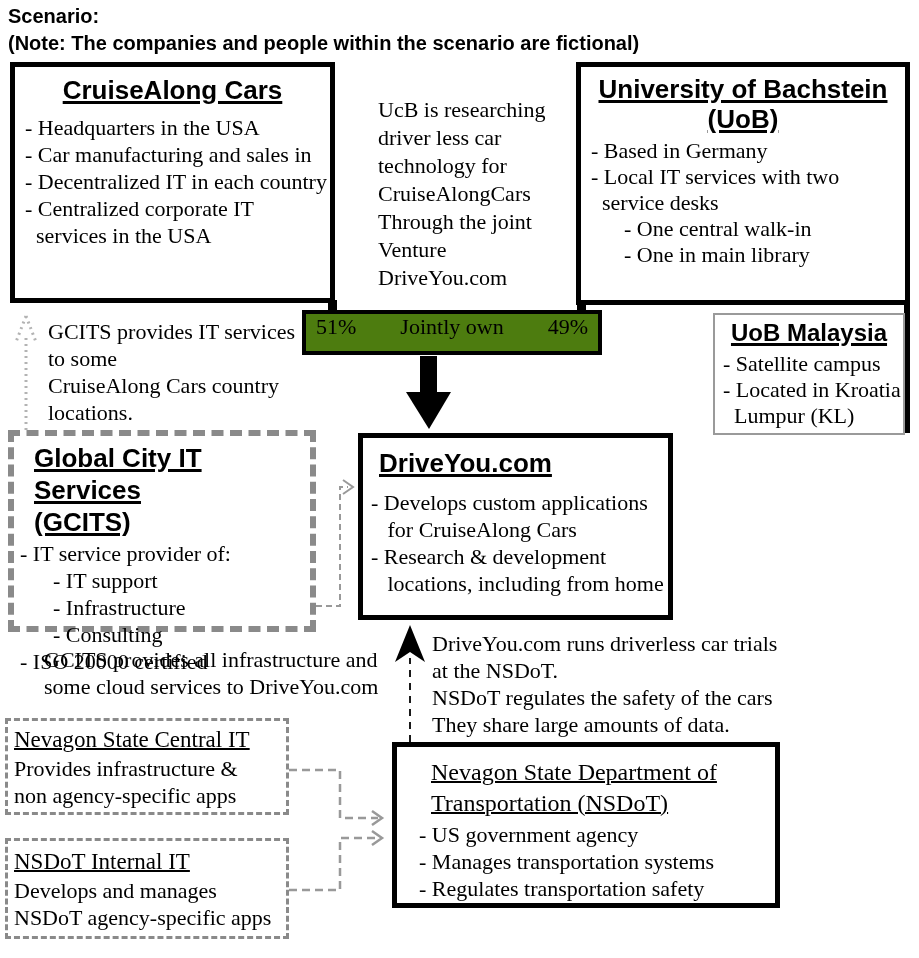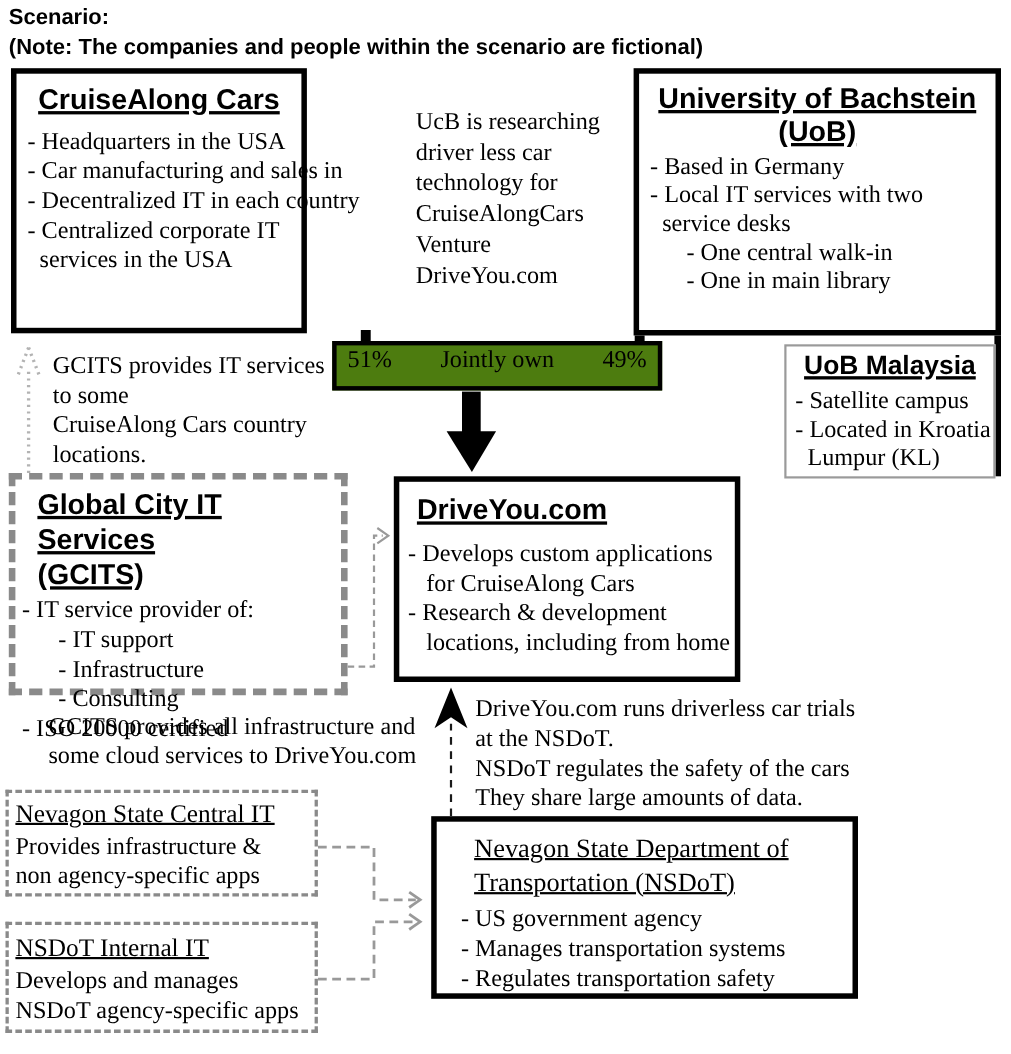--- a/index.html
+++ b/index.html
@@ -68,36 +68,37 @@
       <polyline points="289,890 340,890 340,838 378,838" stroke-dasharray="8,5"></polyline>
       <path d="M372,831 L382,838 L372,845" stroke-dasharray="20,0"></path>
     </g>
   </svg>
 
   <div class="abs header note" style="left:8px;top:3px;">
     <div>Scenario:</div>
     <div>(Note: The companies and people within the scenario are fictional)</div>
   </div>
 
-  <div class="abs box solid-box" style="left:10px;top:62px;width:269px;height:241px;padding-top:8px;">
+  <div class="abs box solid-box" style="left:10px;top:62px;width:325px;height:241px;padding-top:8px;">
     <div class="center sans-title" style="font-size:26px;">CruiseAlong Cars</div>
     <div class="lines body-22" style="padding:8px 4px 0 10px;">
       <div>- Headquarters in the USA</div>
       <div>- Car manufacturing and sales in</div>
       <div>- Decentralized IT in each country</div>
       <div>- Centralized corporate IT</div>
       <div>  services in the USA</div>
     </div>
   </div>
 
   <div class="abs note lines" style="left:378px;top:96px;font-size:22px;line-height:28px;">
     <div>UcB is researching</div>
     <div>driver less car</div>
     <div>technology for</div>
     <div>CruiseAlongCars</div>
+    <div>Through the joint</div>
     <div>Venture</div>
     <div>DriveYou.com</div>
   </div>
 
   <div class="abs box solid-box" style="left:576px;top:62px;width:334px;height:243px;padding-top:7px;">
     <div class="center sans-title" style="font-size:26px;line-height:30px;">University of Bachstein</div>
     <div class="center sans-title" style="font-size:26px;line-height:30px;">(UoB)</div>
     <div class="lines body-22" style="padding:4px 2px 0 10px;line-height:26px;">
       <div>- Based in Germany</div>
       <div>- Local IT services with two</div>

